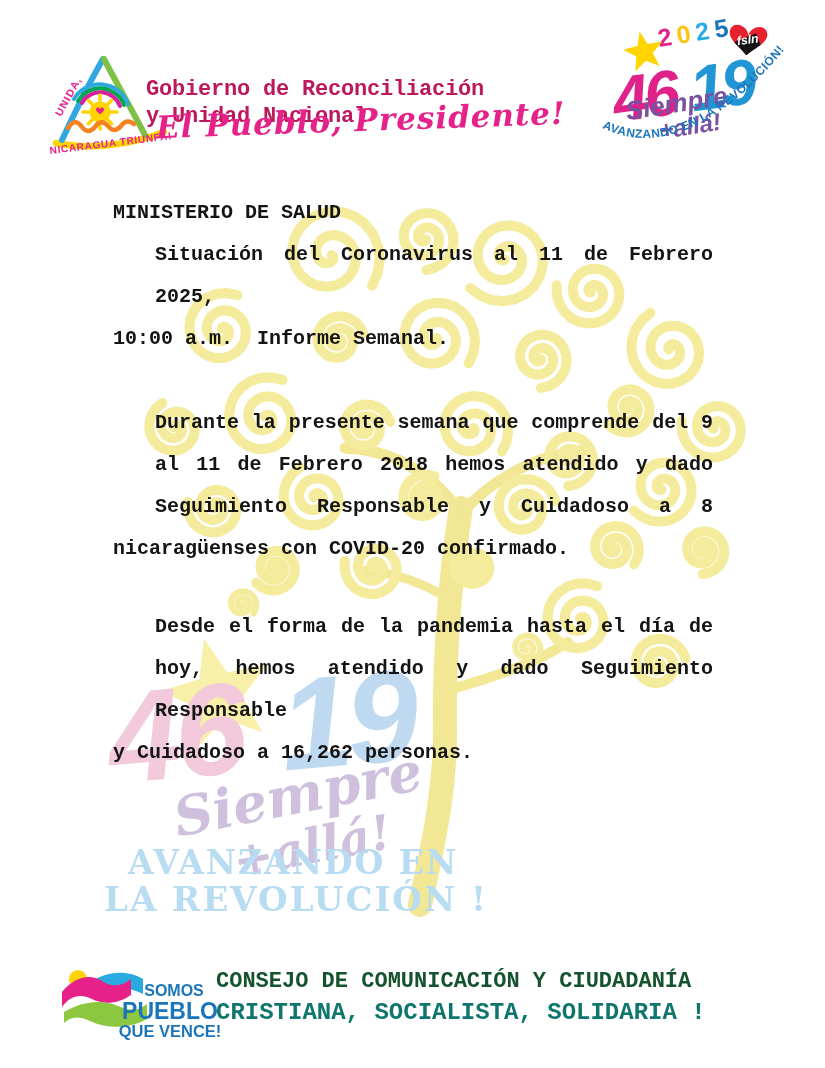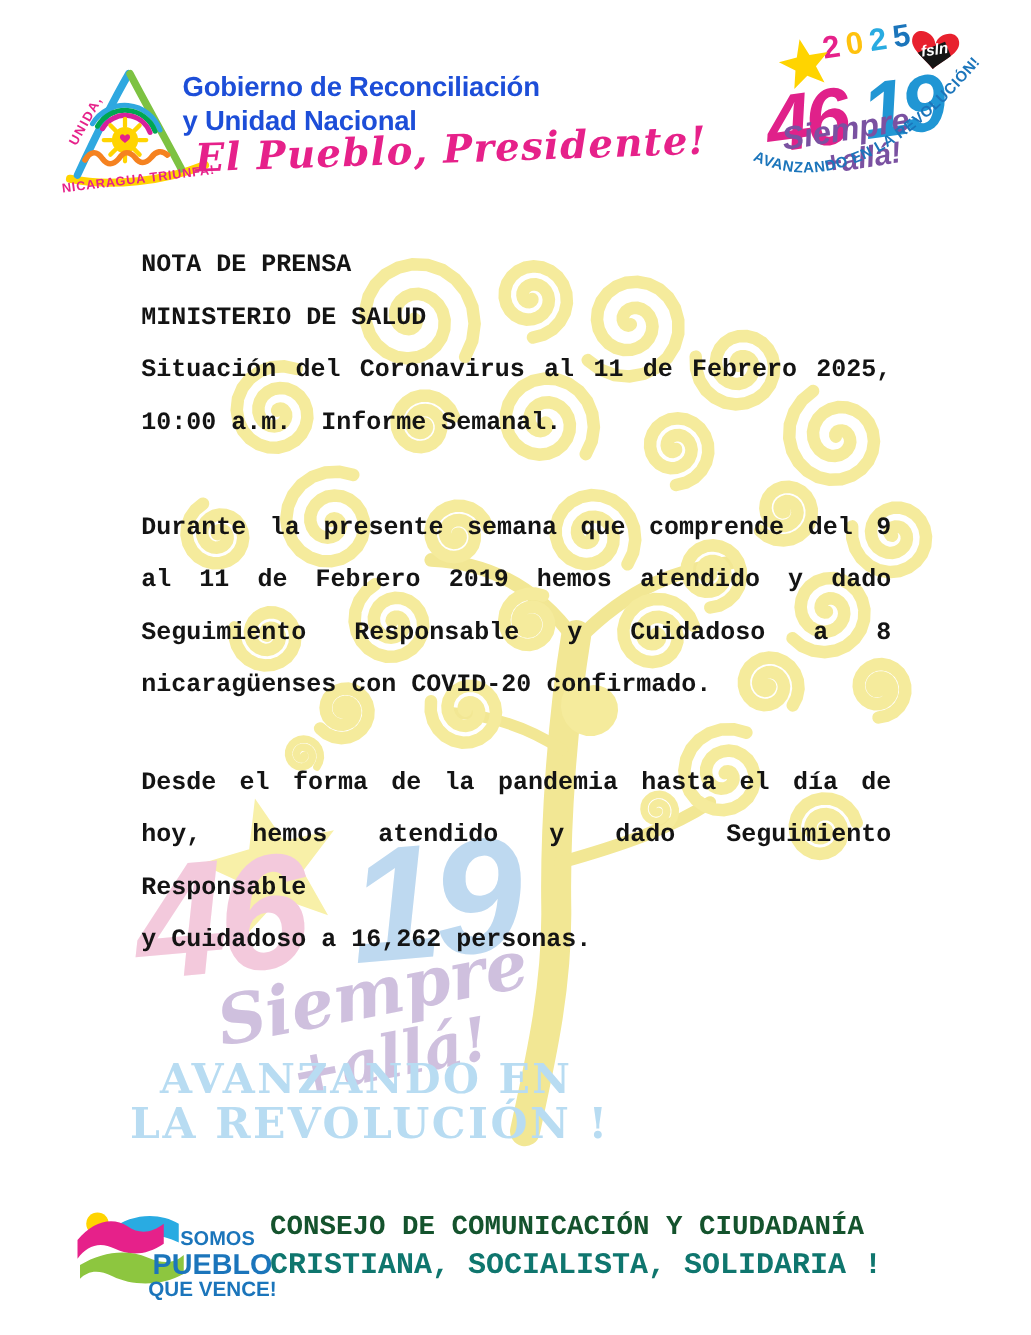--- a/index.html
+++ b/index.html
@@ -17,31 +17,31 @@
   #wm19{left:280px;top:655px;color:#bed9f0;transform:rotate(-5deg);}
   .wm-script{font-family:"DejaVu Serif",serif;font-style:italic;font-weight:700;color:#c7b6d9;opacity:.85;}
   #wmsiempre{left:172px;top:762px;font-size:54px;transform:rotate(-11deg);}
   #wmalla{left:232px;top:818px;font-size:48px;transform:rotate(-11deg);}
   .wm-slab{font-family:"DejaVu Serif",serif;font-weight:700;color:#b8dcf2;letter-spacing:2px;}
   #wmavanz{left:128px;top:843px;font-size:33px;}
   #wmrev{left:104px;top:879px;font-size:34px;text-align:center;}
 
   
   .hdr{z-index:3;}
-  #govtxt{left:146px;top:56px;font-weight:700;font-size:22px;line-height:27px;
-          color:#1d4ed8;letter-spacing:-0.2px;}
+  #govtxt{left:146px;top:76px;font-weight:700;font-size:22px;line-height:27px;
+          color:#be185d;letter-spacing:-0.2px;font-family:Liberation Mono, monospace;}
   #slogan{left:156px;top:102px;font-family:"DejaVu Serif",serif;font-style:italic;font-weight:700;
           font-size:31px;color:#e6218a;transform:rotate(-2deg);letter-spacing:1px;white-space:nowrap;}
 
   
   .doc{position:absolute;left:113px;top:192px;width:600px;z-index:2;}
   .bl{font-family:"Liberation Mono","DejaVu Sans Mono",monospace;font-weight:700;
       font-size:20px;line-height:42px;color:#141414;}
   .left{white-space:pre-wrap;}
-  .just{text-align:justify;text-align-last:justify;}
+  .just{text-align:justify;text-align-last:justify;margin-left:42px;}
   .m42{margin-top:42px;} .m35{margin-top:35px;} .m36{margin-top:36px;}
 
   
   .ftr{z-index:3;}
   #ftxt{left:216px;top:966px;font-family:"Liberation Mono","DejaVu Sans Mono",monospace;font-weight:700;}
   #ftxt .f1{font-size:22px;line-height:31px;color:#14532d;white-space:nowrap;}
   #ftxt .f2{font-size:24px;line-height:31px;color:#0f766e;white-space:nowrap;}
 </style>
 </head>
 <body>
@@ -159,28 +159,27 @@
         <g clip-path="url(#hclip)">
           <rect x="-18" y="6" width="27" height="17" transform="rotate(-28 0 12)" fill="#151515"></rect>
         </g>
         <text x="-9.5" y="10" font-size="8.5" font-family="DejaVu Serif,serif" font-style="italic" font-weight="700" fill="#ffffff" transform="rotate(-14)">fsln</text>
       </g>
     </svg>
   </header>
 
   <main class="doc">
     <div class="para">
-      <div class="bl left">NOTA DE PRENSA</div>
       <div class="bl left">MINISTERIO DE SALUD</div>
       <div class="bl just">Situación del Coronavirus al 11 de Febrero 2025,</div>
       <div class="bl left">10:00 a.m.  Informe Semanal.</div>
     </div>
     <div class="para m42">
       <div class="bl just">Durante la presente semana que comprende del 9</div>
-      <div class="bl just">al 11 de Febrero 2019 hemos atendido y dado</div>
+      <div class="bl just">al 11 de Febrero 2018 hemos atendido y dado</div>
       <div class="bl just">Seguimiento Responsable y Cuidadoso a 8</div>
       <div class="bl left">nicaragüenses con COVID-20 confirmado.</div>
     </div>
     <div class="para m36">
       <div class="bl just">Desde el forma de la pandemia hasta el día de</div>
       <div class="bl just">hoy, hemos atendido y dado Seguimiento Responsable</div>
       <div class="bl left">y Cuidadoso a 16,262 personas.</div>
     </div>
   </main>
 

